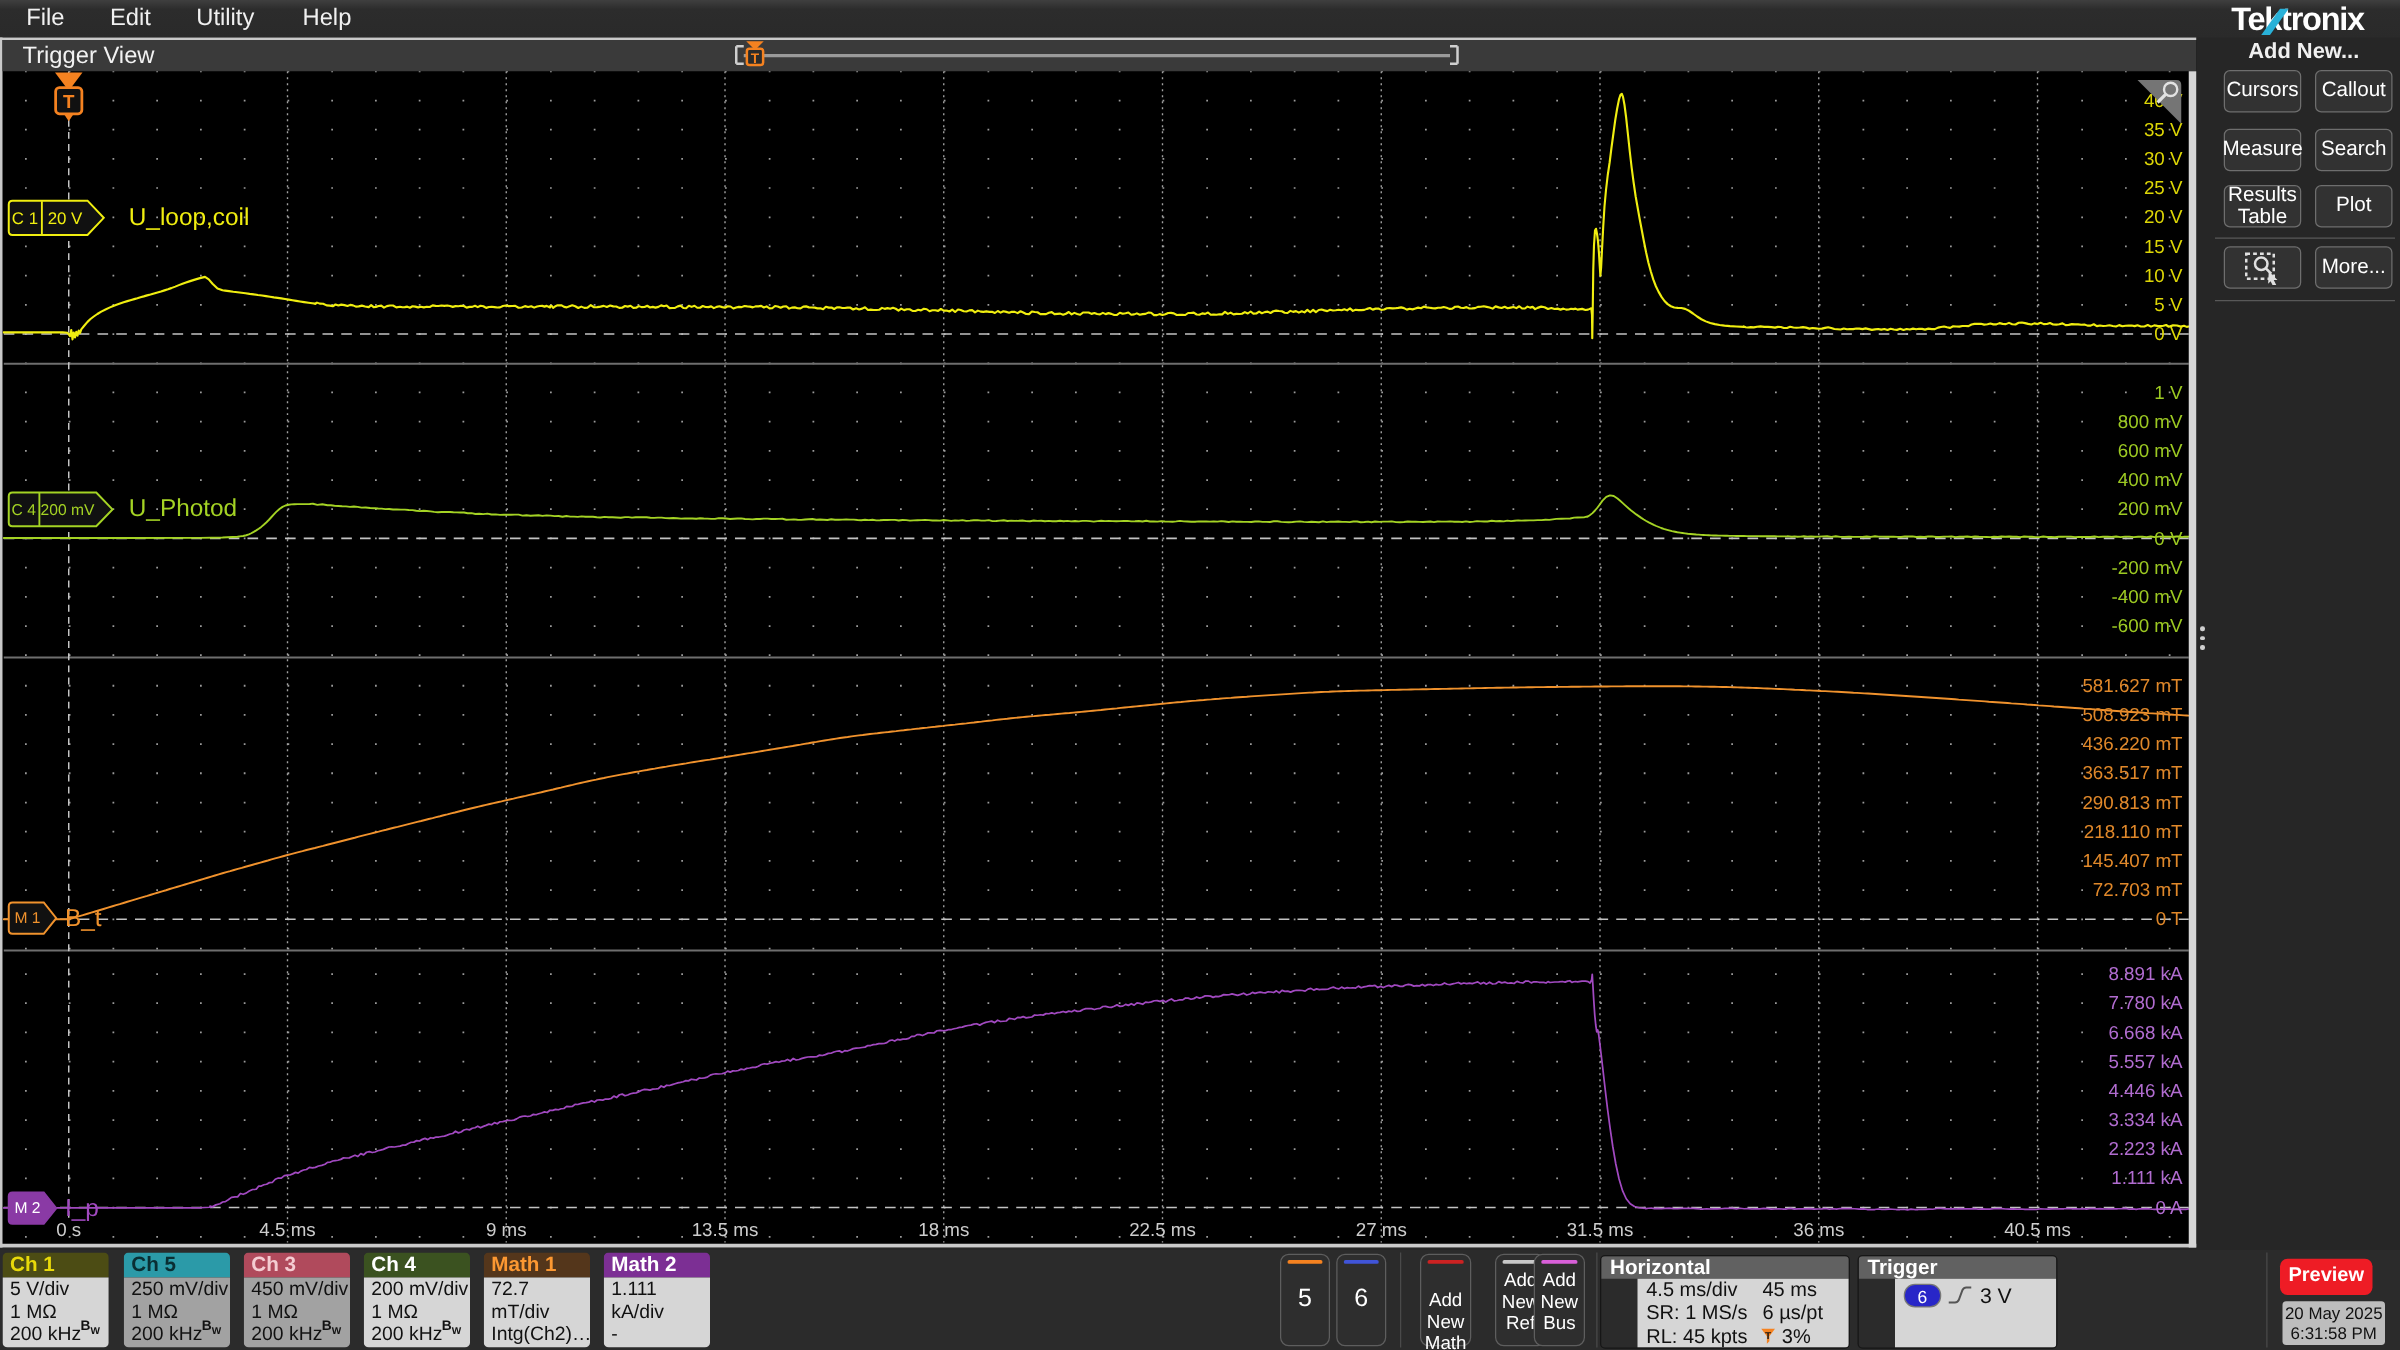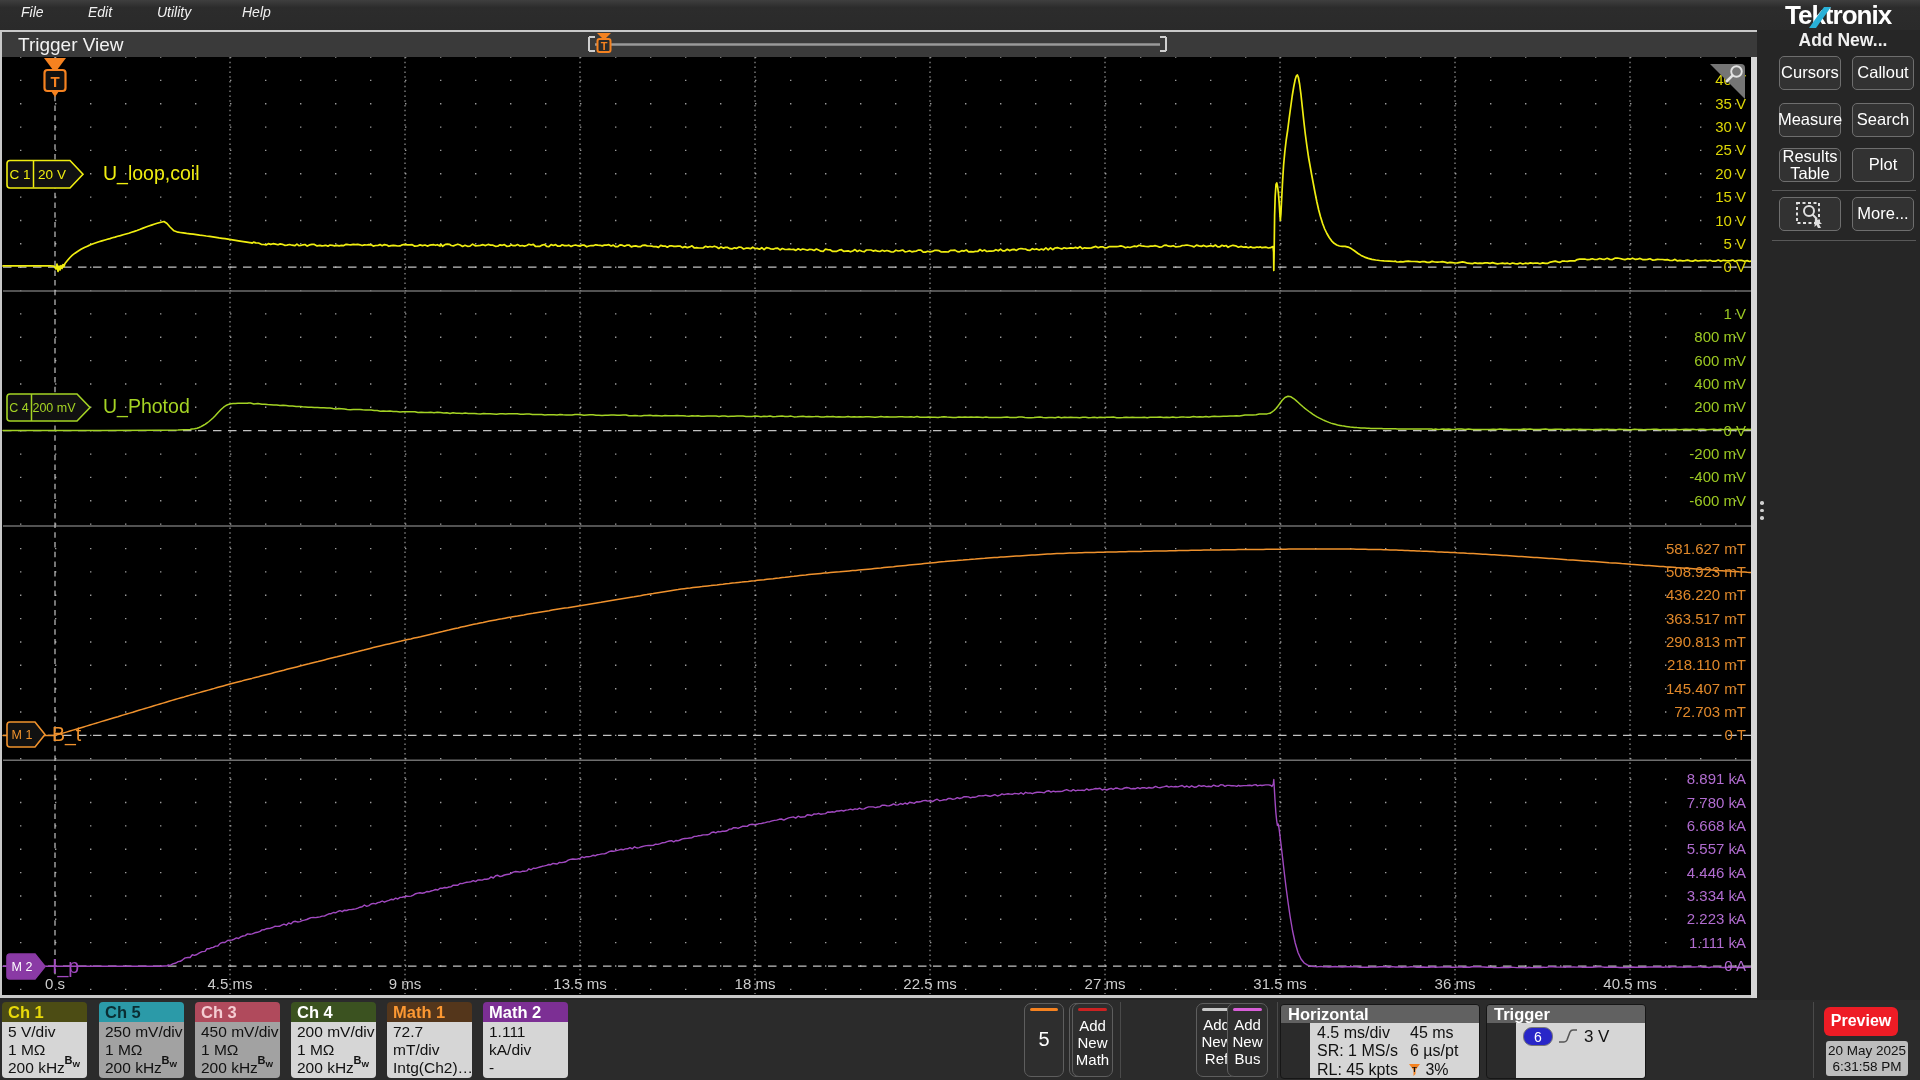--- a/index.html
+++ b/index.html
@@ -1,18 +1,18 @@
 <!DOCTYPE html>
 <html><head><meta charset="utf-8">
 <style>
 * { margin:0; padding:0; box-sizing:border-box; }
 html,body { width:1920px; height:1080px; background:#262626; overflow:hidden;
   font-family:"Liberation Sans", sans-serif; }
 #menubar { position:absolute; left:0; top:0; width:1920px; height:30px; background:linear-gradient(#3f3f3f,#2c2c2c 25%,#2a2a2a); }
-#menubar span { position:absolute; top:4px; color:#f0f0f0; font-size:14px;font-style:italic; }
+#menubar span { position:absolute; top:4px; color:#f0f0f0; font-size:19px; }
 #wfwin { position:absolute; left:0; top:30px; width:1757px; height:968px; background:#000;
   border-top:2px solid #c9c9c9; border-left:2px solid #c9c9c9; border-bottom:3px solid #c9c9c9; }
 #titlebar { position:absolute; left:0; top:0; width:100%; height:25px; background:#3a3a3a; }
 #titlebar .t { position:absolute; left:16px; top:2px; color:#f2f2f2; font-size:19px; }
 #rstrip { position:absolute; left:1749px; top:25px; width:6px; height:941px; background:#d6d6d6; }
 #plot { position:absolute; left:0px; top:25px; }
 #handle { position:absolute; left:1760px; top:501px; width:4px; height:22px; }
 #handle i { display:block; width:3.5px; height:3.5px; border-radius:50%; background:#cfcfcf; margin-bottom:4px; }
 #logo { position:absolute; left:1776px; top:2px; width:140px; height:26px; }
 #addnew { position:absolute; left:1768px; top:30px; width:150px; text-align:center; color:#f0f0f0;
@@ -206,21 +206,21 @@
     <div class="chbody" style="background:#d6d6d6">72.7 mT/div<br>Intg(Ch2)…</div>
   </div>
   <div class="chbadge" style="left:483px">
     <div class="chhead" style="background:#7c2f94; color:#fff">Math 2</div>
     <div class="chbody" style="background:#d6d6d6">1.111 kA/div<br>-Intg(Ch3…</div>
   </div>
 
   <div class="nbtn" style="left:1024px; width:40px; font-size:20px; line-height:70px">5<div class="cl" style="background:#f58220"></div></div>
   <div class="nbtn" style="left:1069px; width:40px; font-size:20px; line-height:70px">6<div class="cl" style="background:#4054d8"></div></div>
   <div class="vsep" style="left:1120px"></div>
-  <div class="nbtn" style="left:1072px; width:41px; font-size:15px; padding-top:13px; line-height:17px">Add New Math<div class="cl" style="background:#cc2222"></div></div>
+  <div class="nbtn" style="left:1136px; width:41px; font-size:15px; padding-top:28px; line-height:17px">Add New Math<div class="cl" style="background:#cc2222"></div></div>
   <div class="nbtn" style="left:1196px; width:41px; font-size:15px; padding-top:12px; line-height:17px">Add New Ref<div class="cl" style="background:#c8c8c8"></div></div>
   <div class="nbtn" style="left:1227px; width:41px; font-size:15px; padding-top:12px; line-height:17px">Add New Bus<div class="cl" style="background:#d85fd8"></div></div>
   <div class="vsep" style="left:1277px"></div>
 
   <div class="panel" style="left:1280px; width:200px">
     <div class="phead">Horizontal</div>
     <div class="pbody" style="height:55px">
       4.5 ms/div<span style="position:absolute;left:100px">45 ms</span><br>
       SR: 1 MS/s<span style="position:absolute;left:100px">6 µs/pt</span><br>
       RL: 45 kpts<span style="position:absolute;left:98px"><svg width="13" height="14" viewBox="0 0 13 14" style="vertical-align:-2px">

